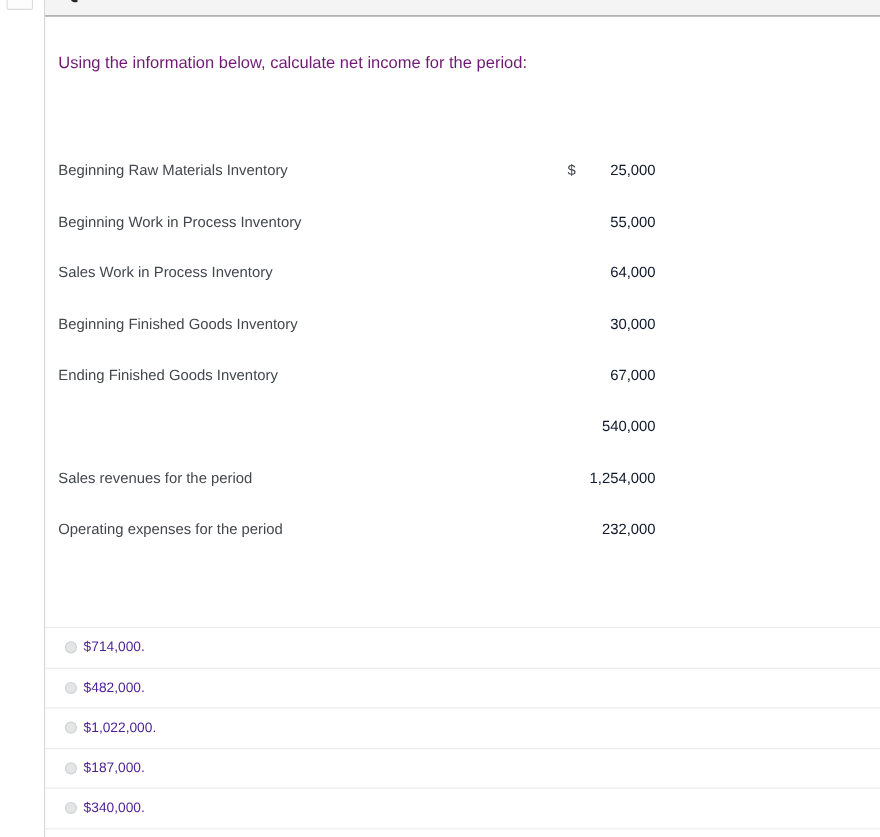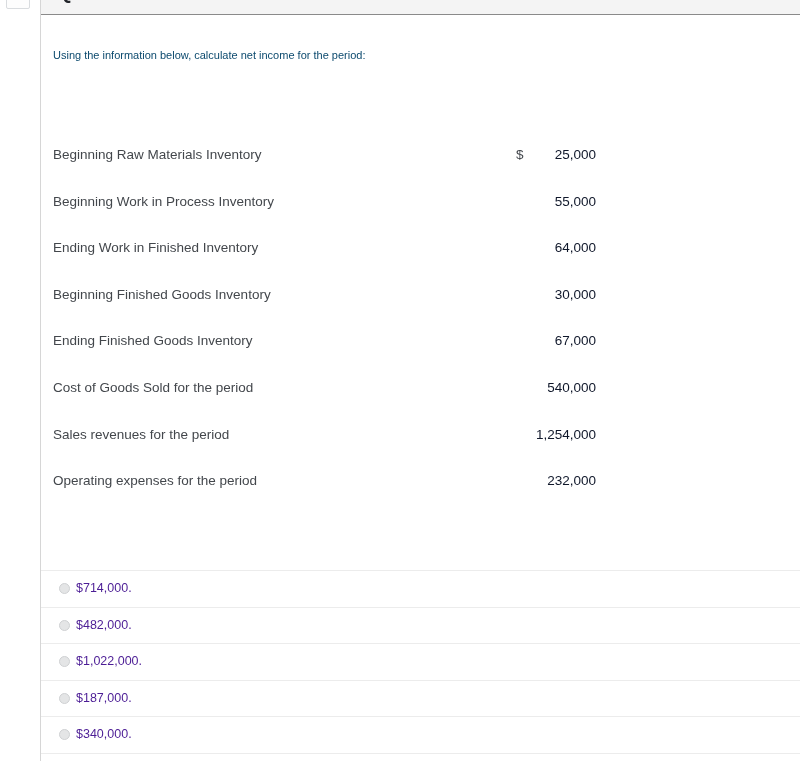--- a/index.html
+++ b/index.html
@@ -79,22 +79,22 @@
     left: 0;
     top: 16px;
     width: 760px;
     height: 745px;
   }
 
   .prompt {
     position: absolute;
     left: 12px;
     top: 33px;
-    font-size: 11px;
-    color: #0c4a6e;
+    font-size: 15px;
+    color: #701a75;
     white-space: nowrap;
   }
 
   
   .figures {
     position: absolute;
     left: 12px;
     top: 125px;
     width: 572px;
   }
@@ -191,39 +191,38 @@
         </div>
 
 
         <div class="fig-row">
           <div class="fig-label">Beginning Work in Process Inventory</div>
           <div class="fig-currency"></div>
           <div class="fig-value">55,000</div>
         </div>
 
         <div class="fig-row">
-          <div class="fig-label">Ending Work in Finished Inventory</div>
+          <div class="fig-label">Sales Work in Process Inventory</div>
           <div class="fig-currency"></div>
           <div class="fig-value">64,000</div>
         </div>
 
         <div class="fig-row">
           <div class="fig-label">Beginning Finished Goods Inventory</div>
           <div class="fig-currency"></div>
           <div class="fig-value">30,000</div>
         </div>
 
         <div class="fig-row">
           <div class="fig-label">Ending Finished Goods Inventory</div>
           <div class="fig-currency"></div>
           <div class="fig-value">67,000</div>
         </div>
 
         <div class="fig-row">
-          <div class="fig-label">Cost of Goods Sold for the period</div>
           <div class="fig-currency"></div>
           <div class="fig-value">540,000</div>
         </div>
 
         <div class="fig-row">
           <div class="fig-label">Sales revenues for the period</div>
           <div class="fig-currency"></div>
           <div class="fig-value">1,254,000</div>
         </div>
 

